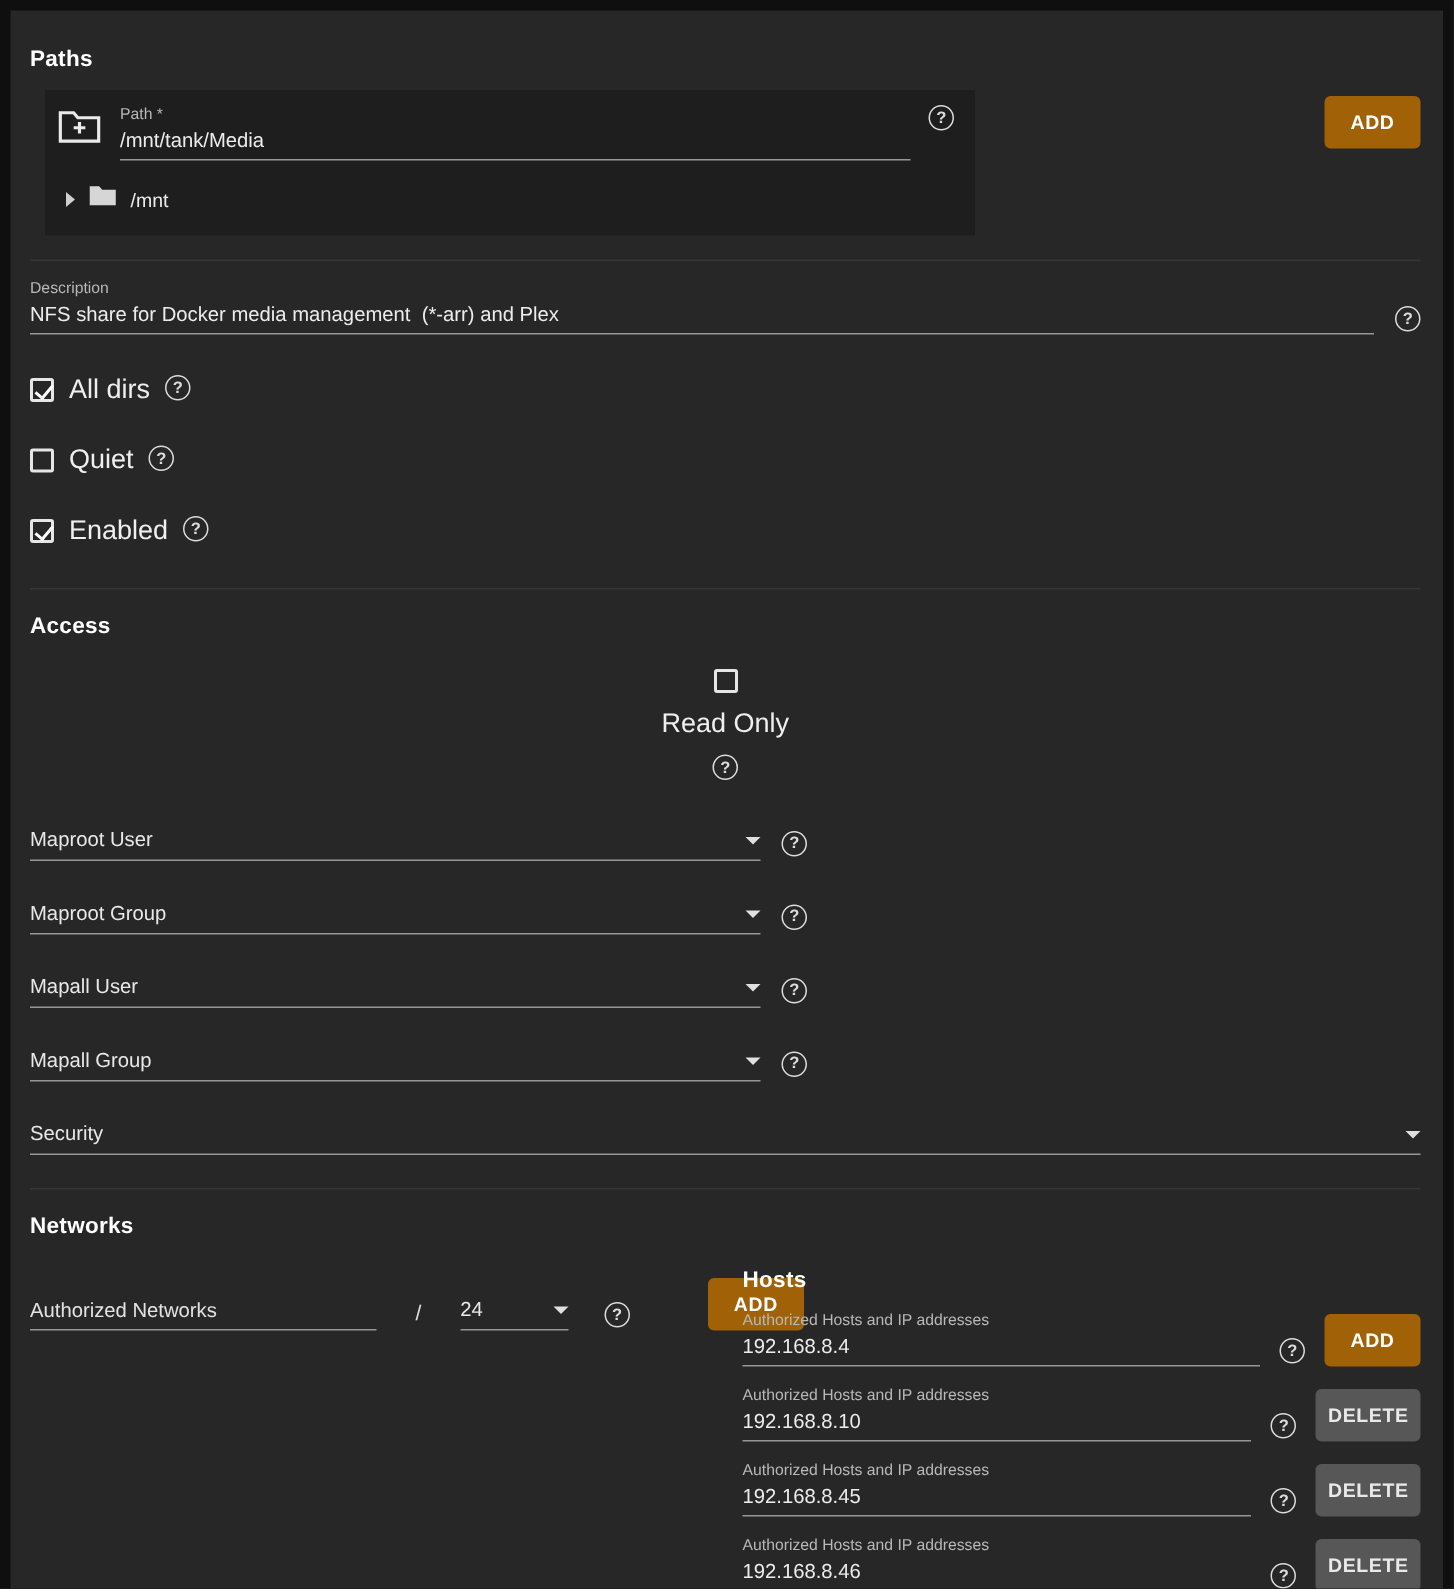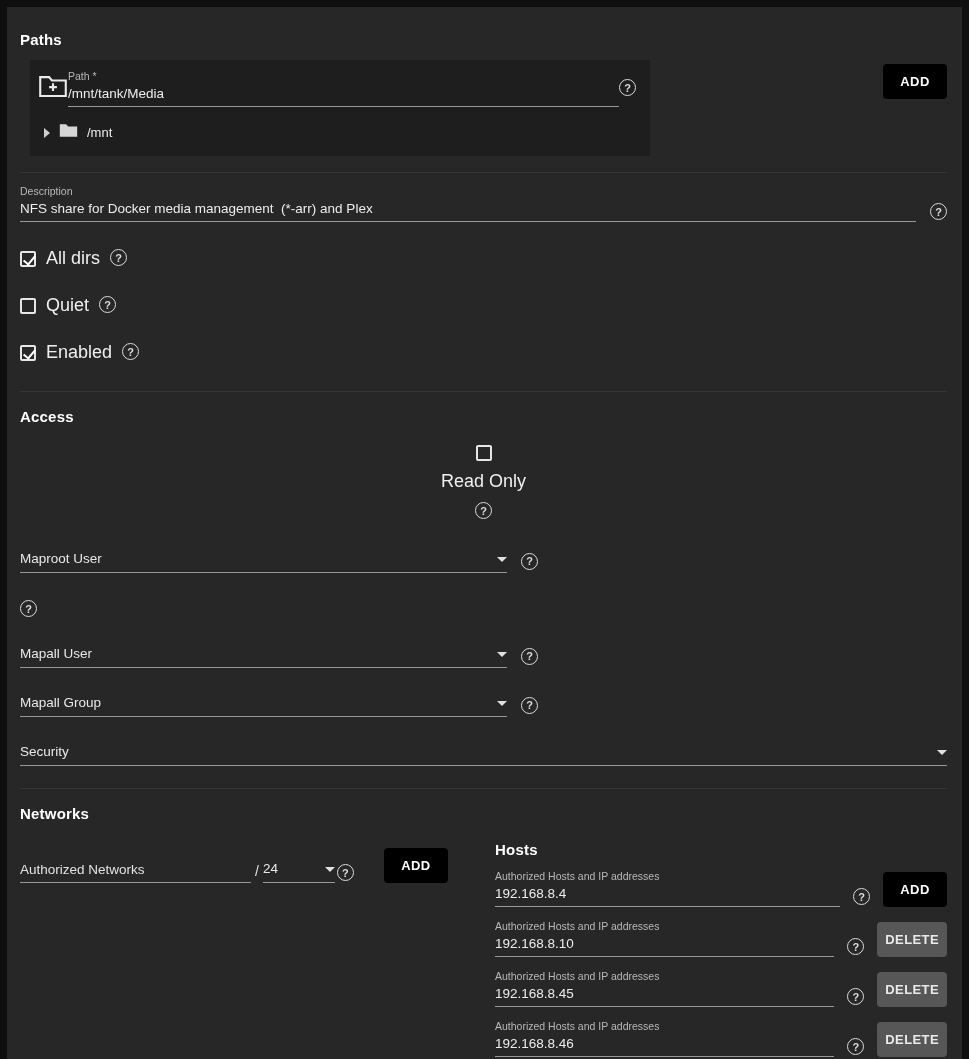--- a/index.html
+++ b/index.html
@@ -42,31 +42,31 @@
     display:inline-flex; align-items:center; justify-content:center;
     margin-bottom:2px; cursor:pointer; user-select:none;
   }
 
   
   .btn {
     height:35px; border:none; border-radius:4px; cursor:pointer;
     font-family:inherit; font-size:13px; font-weight:700; letter-spacing:.4px;
     color:#ffffff; padding:0 16px;
   }
-  .btn.blue { background:#000000; }
+  .btn.blue { background:#a16207; }
   .btn.gray { background:#575757; color:#e9e9e9; }
   .btn-sm { min-width:64px; padding:0 8px; }
 
   
   .paths-row { display:flex; align-items:flex-start; }
   .paths-panel {
     width: 620px; background:#1e1e1e; margin-left:10px;
     padding: 10px 14px 14px 8px;
   }
-  .path-field-row { display:flex; align-items:center; }
+  .path-field-row { display:flex; align-items:flex-start; gap:12px; }
   .icon-folder-add { flex:none; margin-bottom:2px; }
   .tree-row { display:flex; align-items:center; gap:9px; margin-top:16px; padding-left:6px; cursor:pointer; }
   .tri { width:0; height:0; border-top:5px solid transparent; border-bottom:5px solid transparent; border-left:6px solid #cfcfcf; }
   .tree-label { font-size:13px; color:#ececec; }
   .paths-row .btn { margin-left:auto; margin-top:4px; }
 
   
   .desc-row { display:flex; align-items:flex-end; gap:14px; margin-top:2px; }
 
   
@@ -93,21 +93,21 @@
   .select-label { font-size:13.5px; color:#e8e8e8; }
   .caret {
     width:0; height:0; border-left:5px solid transparent; border-right:5px solid transparent;
     border-top:5px solid #e0e0e0; margin-bottom:4px;
   }
 
   
   .two-col { display:flex; }
   .net-col { width:458px; flex:none; }
   .hosts-col { flex:1; margin-left:17px;margin-top:36px; }
-  .net-row { display:flex; align-items:flex-end; gap:2px; margin-top:26px; }
+  .net-row { display:flex; align-items:flex-end; gap:24px; margin-top:26px; }
   .net-input { width:231px; flex:none; }
   .slash { font-size:14px; color:#e0e0e0; margin:0 2px 4px; }
   .prefix-select { width:72px; flex:none; }
   .net-row .btn { margin-left:28px; }
 
   .host-row { display:flex; align-items:flex-end; gap:13px; margin-bottom:13px; }
   .host-row .btn { flex:none; }
 
   
   .footer {
@@ -192,20 +192,24 @@
 
     <div class="select-row">
       <div class="select-field w-med">
         <span class="select-label">Maproot User</span>
         <span class="caret"></span>
       </div>
       <span class="help">?</span>
     </div>
 
     <div class="select-row">
+      <div class="select-field w-med">
+        <span class="select-label">Maproot Group</span>
+        <span class="caret"></span>
+      </div>
       <span class="help">?</span>
     </div>
 
     <div class="select-row">
       <div class="select-field w-med">
         <span class="select-label">Mapall User</span>
         <span class="caret"></span>
       </div>
       <span class="help">?</span>
     </div>

